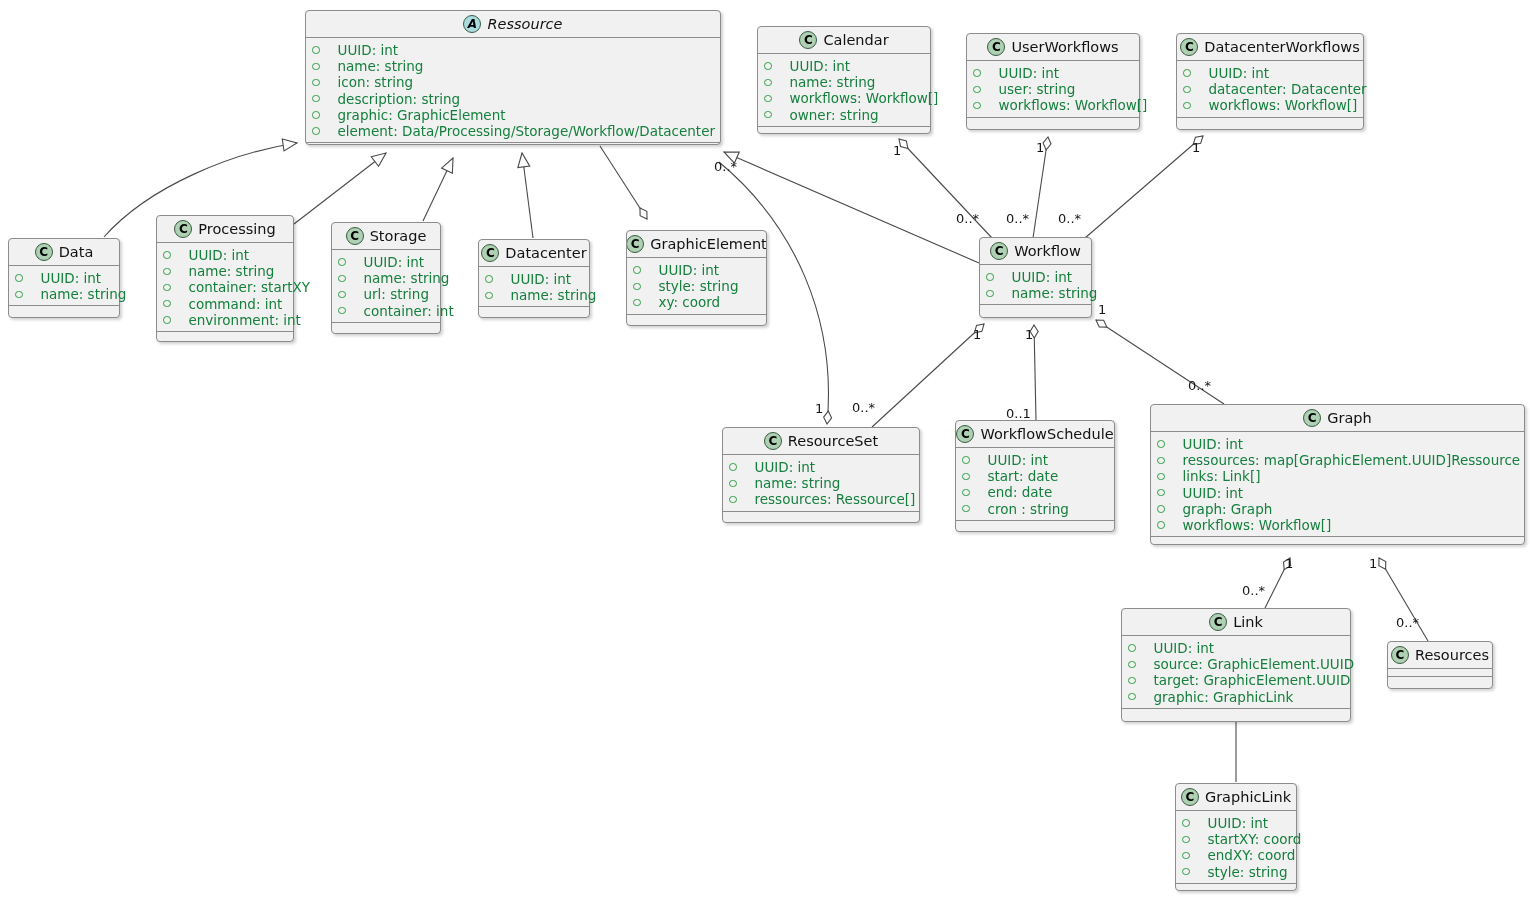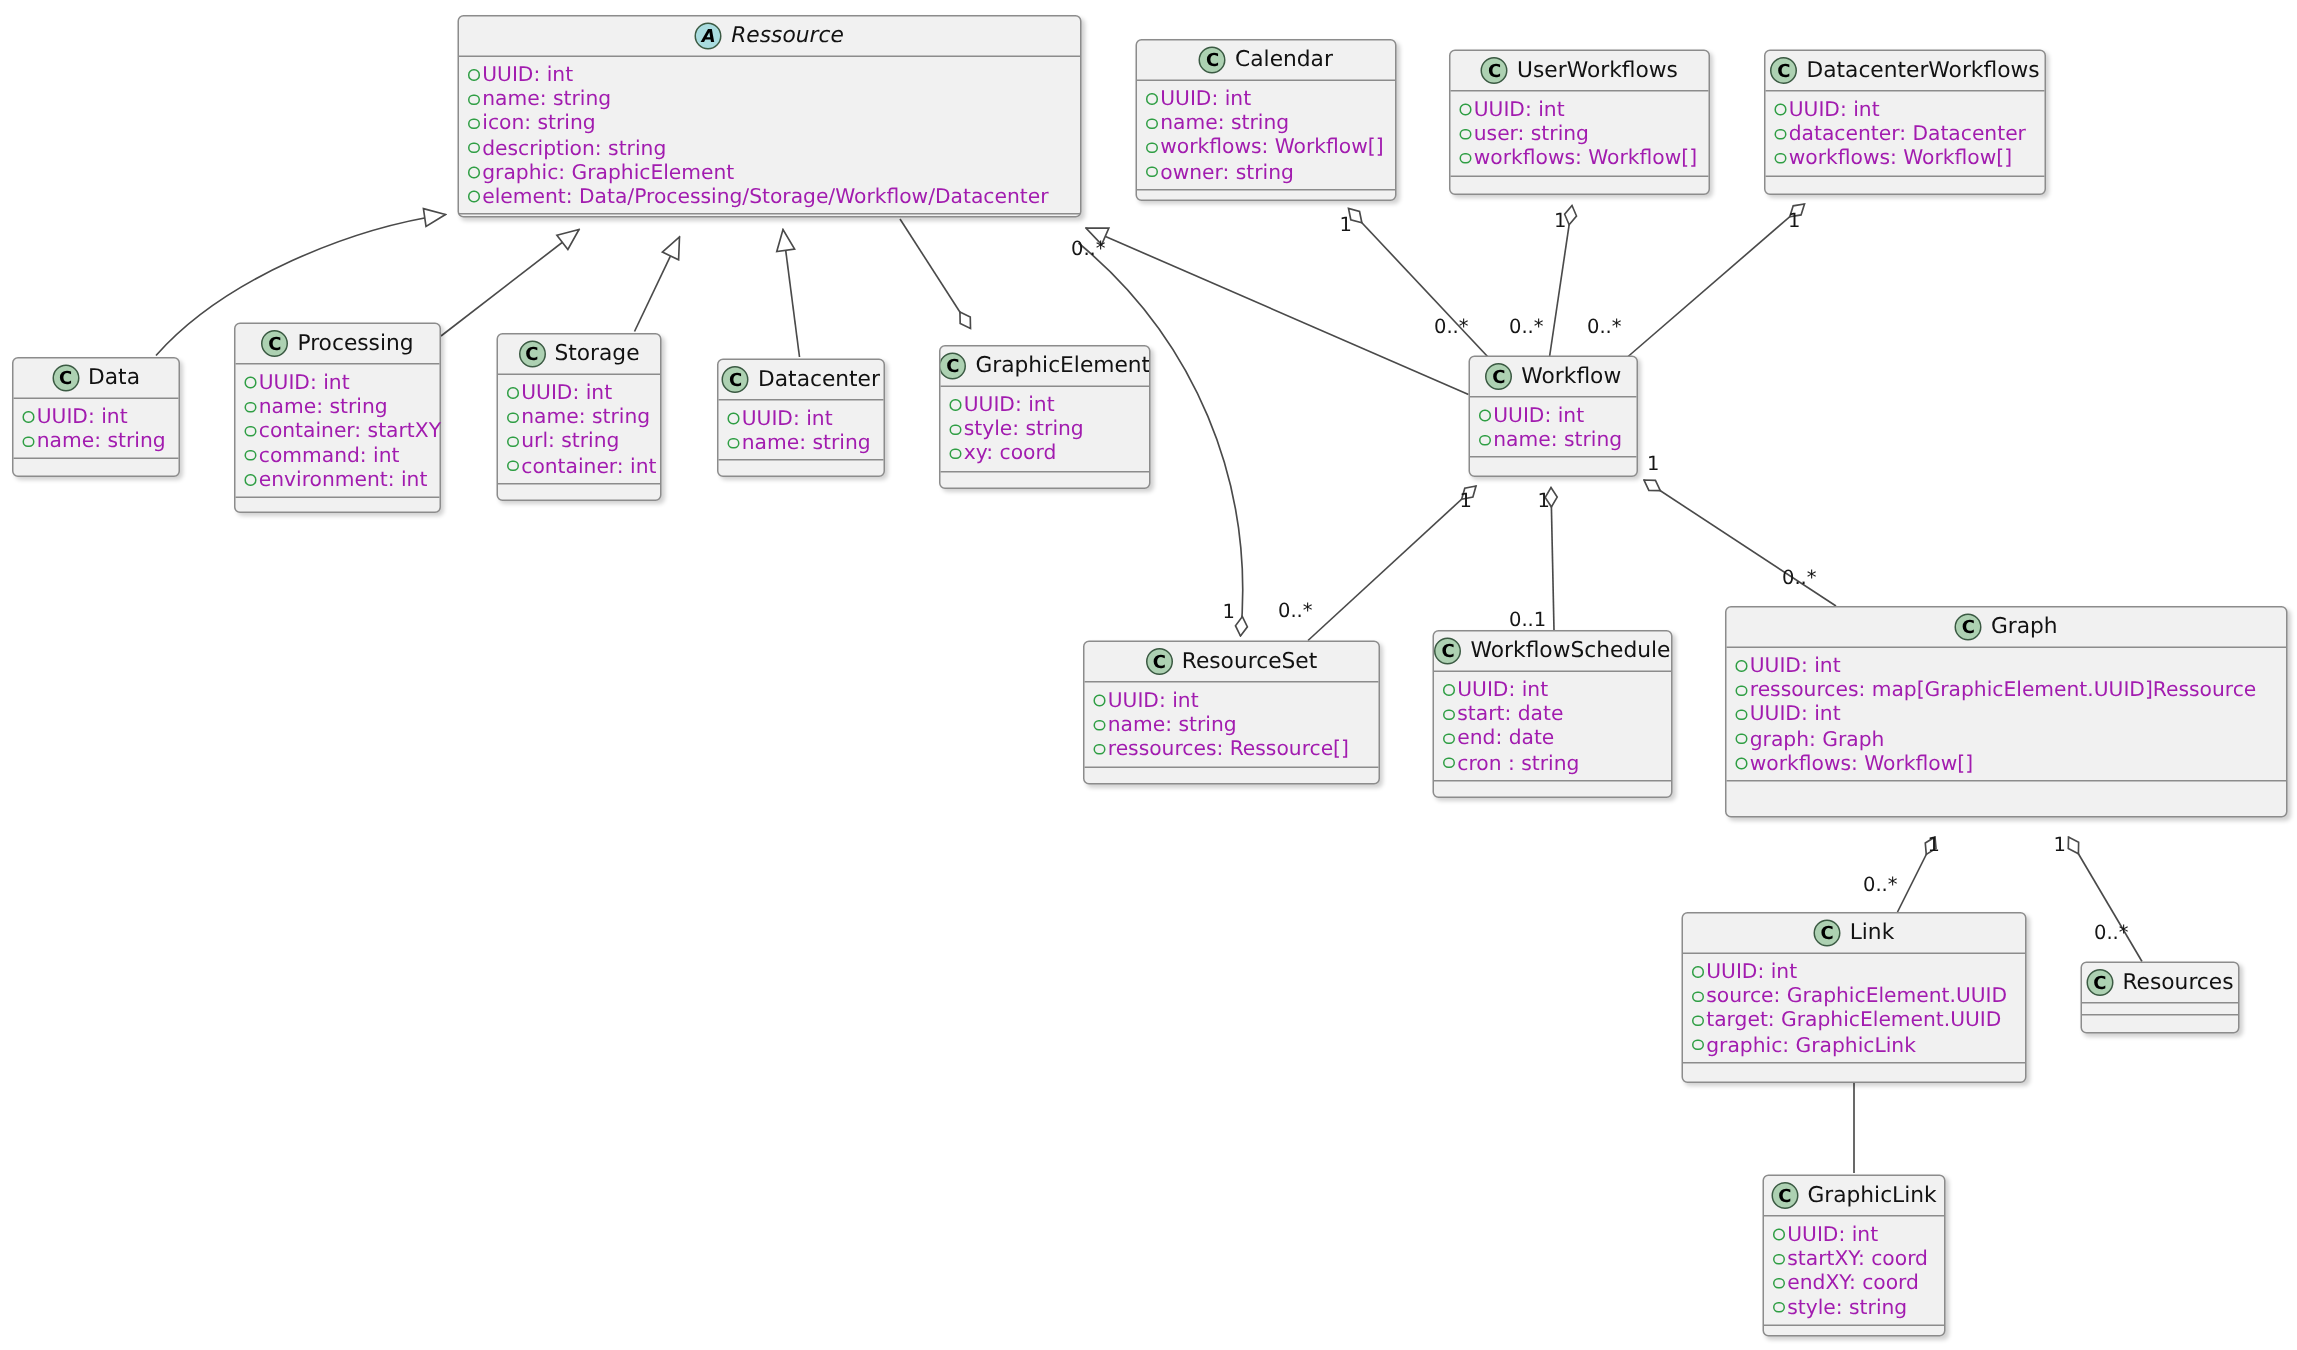--- a/index.html
+++ b/index.html
@@ -23,22 +23,22 @@
   .uml-circ {
     flex:0 0 auto; width:18px; height:18px; border-radius:50%;
     border:1px solid #3b5a43; box-sizing:border-box;
     display:flex; align-items:center; justify-content:center;
     font-size:12px; font-weight:bold; color:#000;
   }
   .uml-name { font-size:14.5px; color:#121212; white-space:nowrap; }
   .abstract .uml-name, .abstract .uml-circ { font-style:italic; }
   .uml-attrs { flex:0 0 auto; padding:4px 8px 3px 6px; }
   .attr {
-    display:flex; align-items:center; gap:2px;
-    font-size:13.5px; line-height:16.2px; color:#a21caf; white-space:nowrap;
+    display:flex; align-items:center; gap:18px;
+    font-size:13.5px; line-height:16.2px; color:#15803d; white-space:nowrap;
   }
   .attr-dot {
     flex:0 0 auto; width:7.5px; height:7.5px; border-radius:50%;
     box-sizing:border-box; border:1.6px solid #2f9e44; background:transparent;
   }
   .uml-methods { flex:1 1 auto; min-height:8px; border-top:1px solid #8c8c8c; }
   .edge-label {
     position:absolute; font-size:13px; color:#161616; white-space:nowrap;
   }
 </style>
@@ -353,20 +353,24 @@
         <div class="attr">
           <span class="attr-dot"></span>
           <span>UUID: int</span>
         </div>
         <div class="attr">
           <span class="attr-dot"></span>
           <span>ressources: map[GraphicElement.UUID]Ressource</span>
         </div>
         <div class="attr">
           <span class="attr-dot"></span>
+          <span>links: Link[]</span>
+        </div>
+        <div class="attr">
+          <span class="attr-dot"></span>
           <span>UUID: int</span>
         </div>
         <div class="attr">
           <span class="attr-dot"></span>
           <span>graph: Graph</span>
         </div>
         <div class="attr">
           <span class="attr-dot"></span>
           <span>workflows: Workflow[]</span>
         </div>

